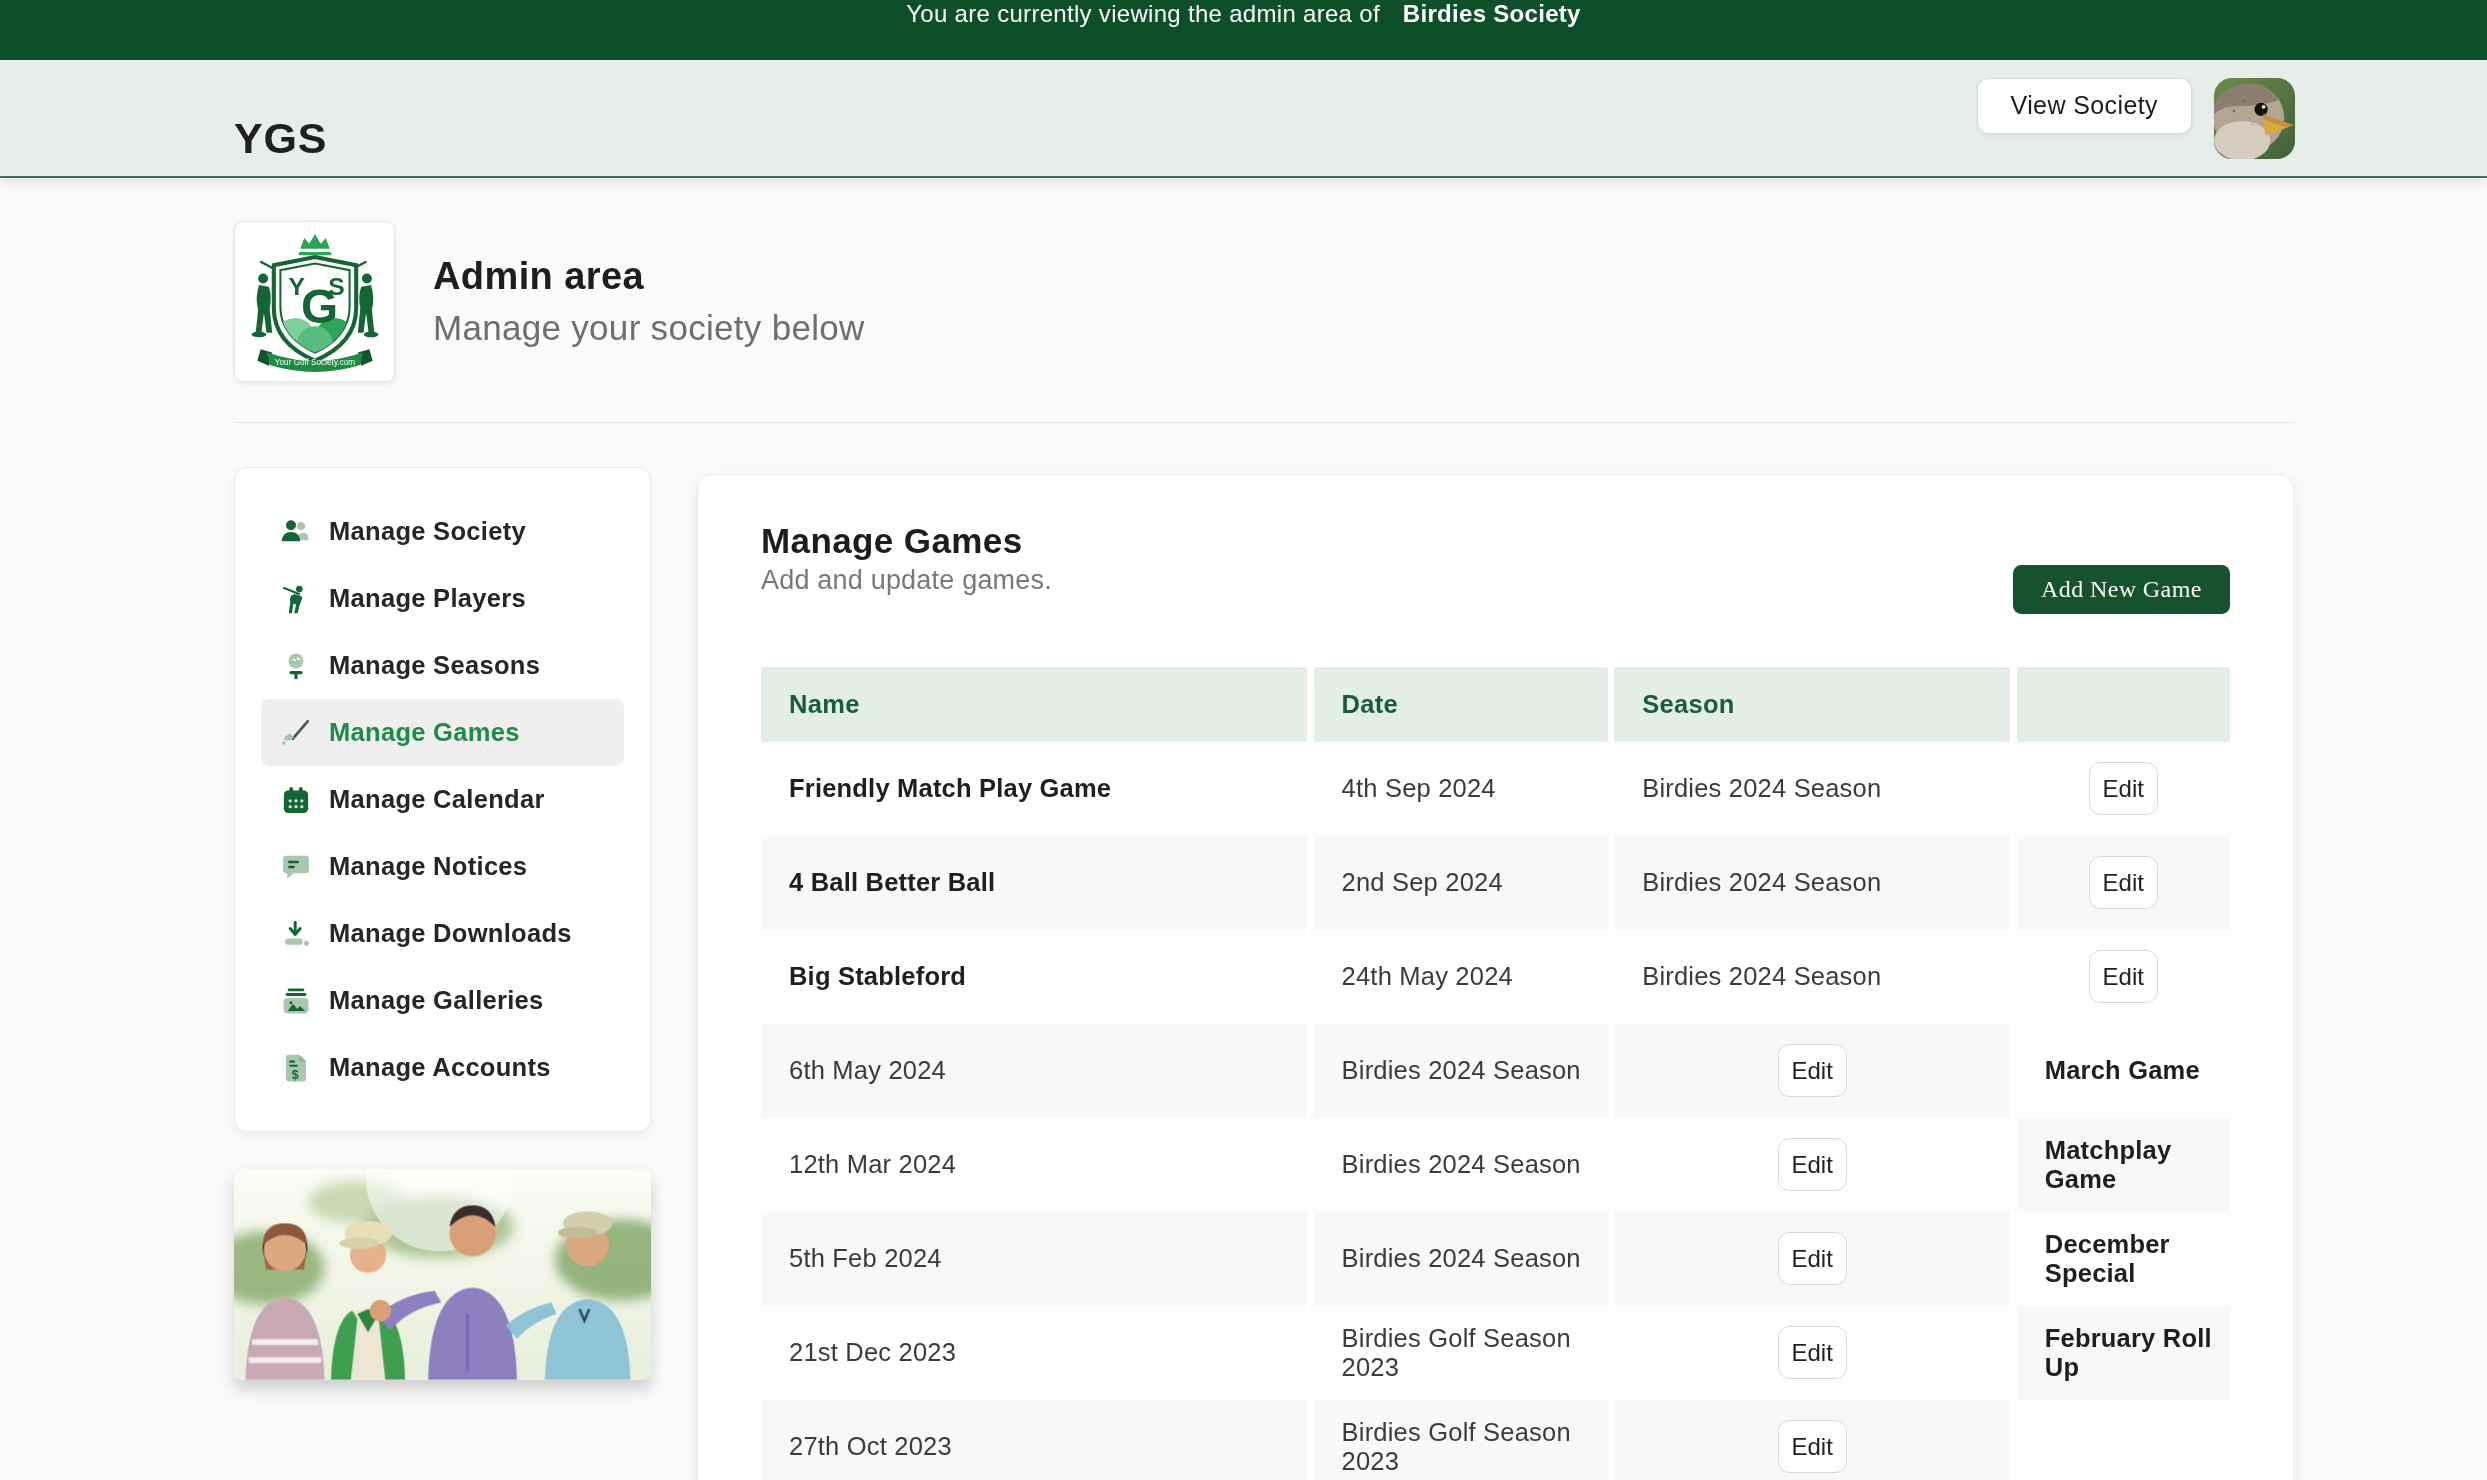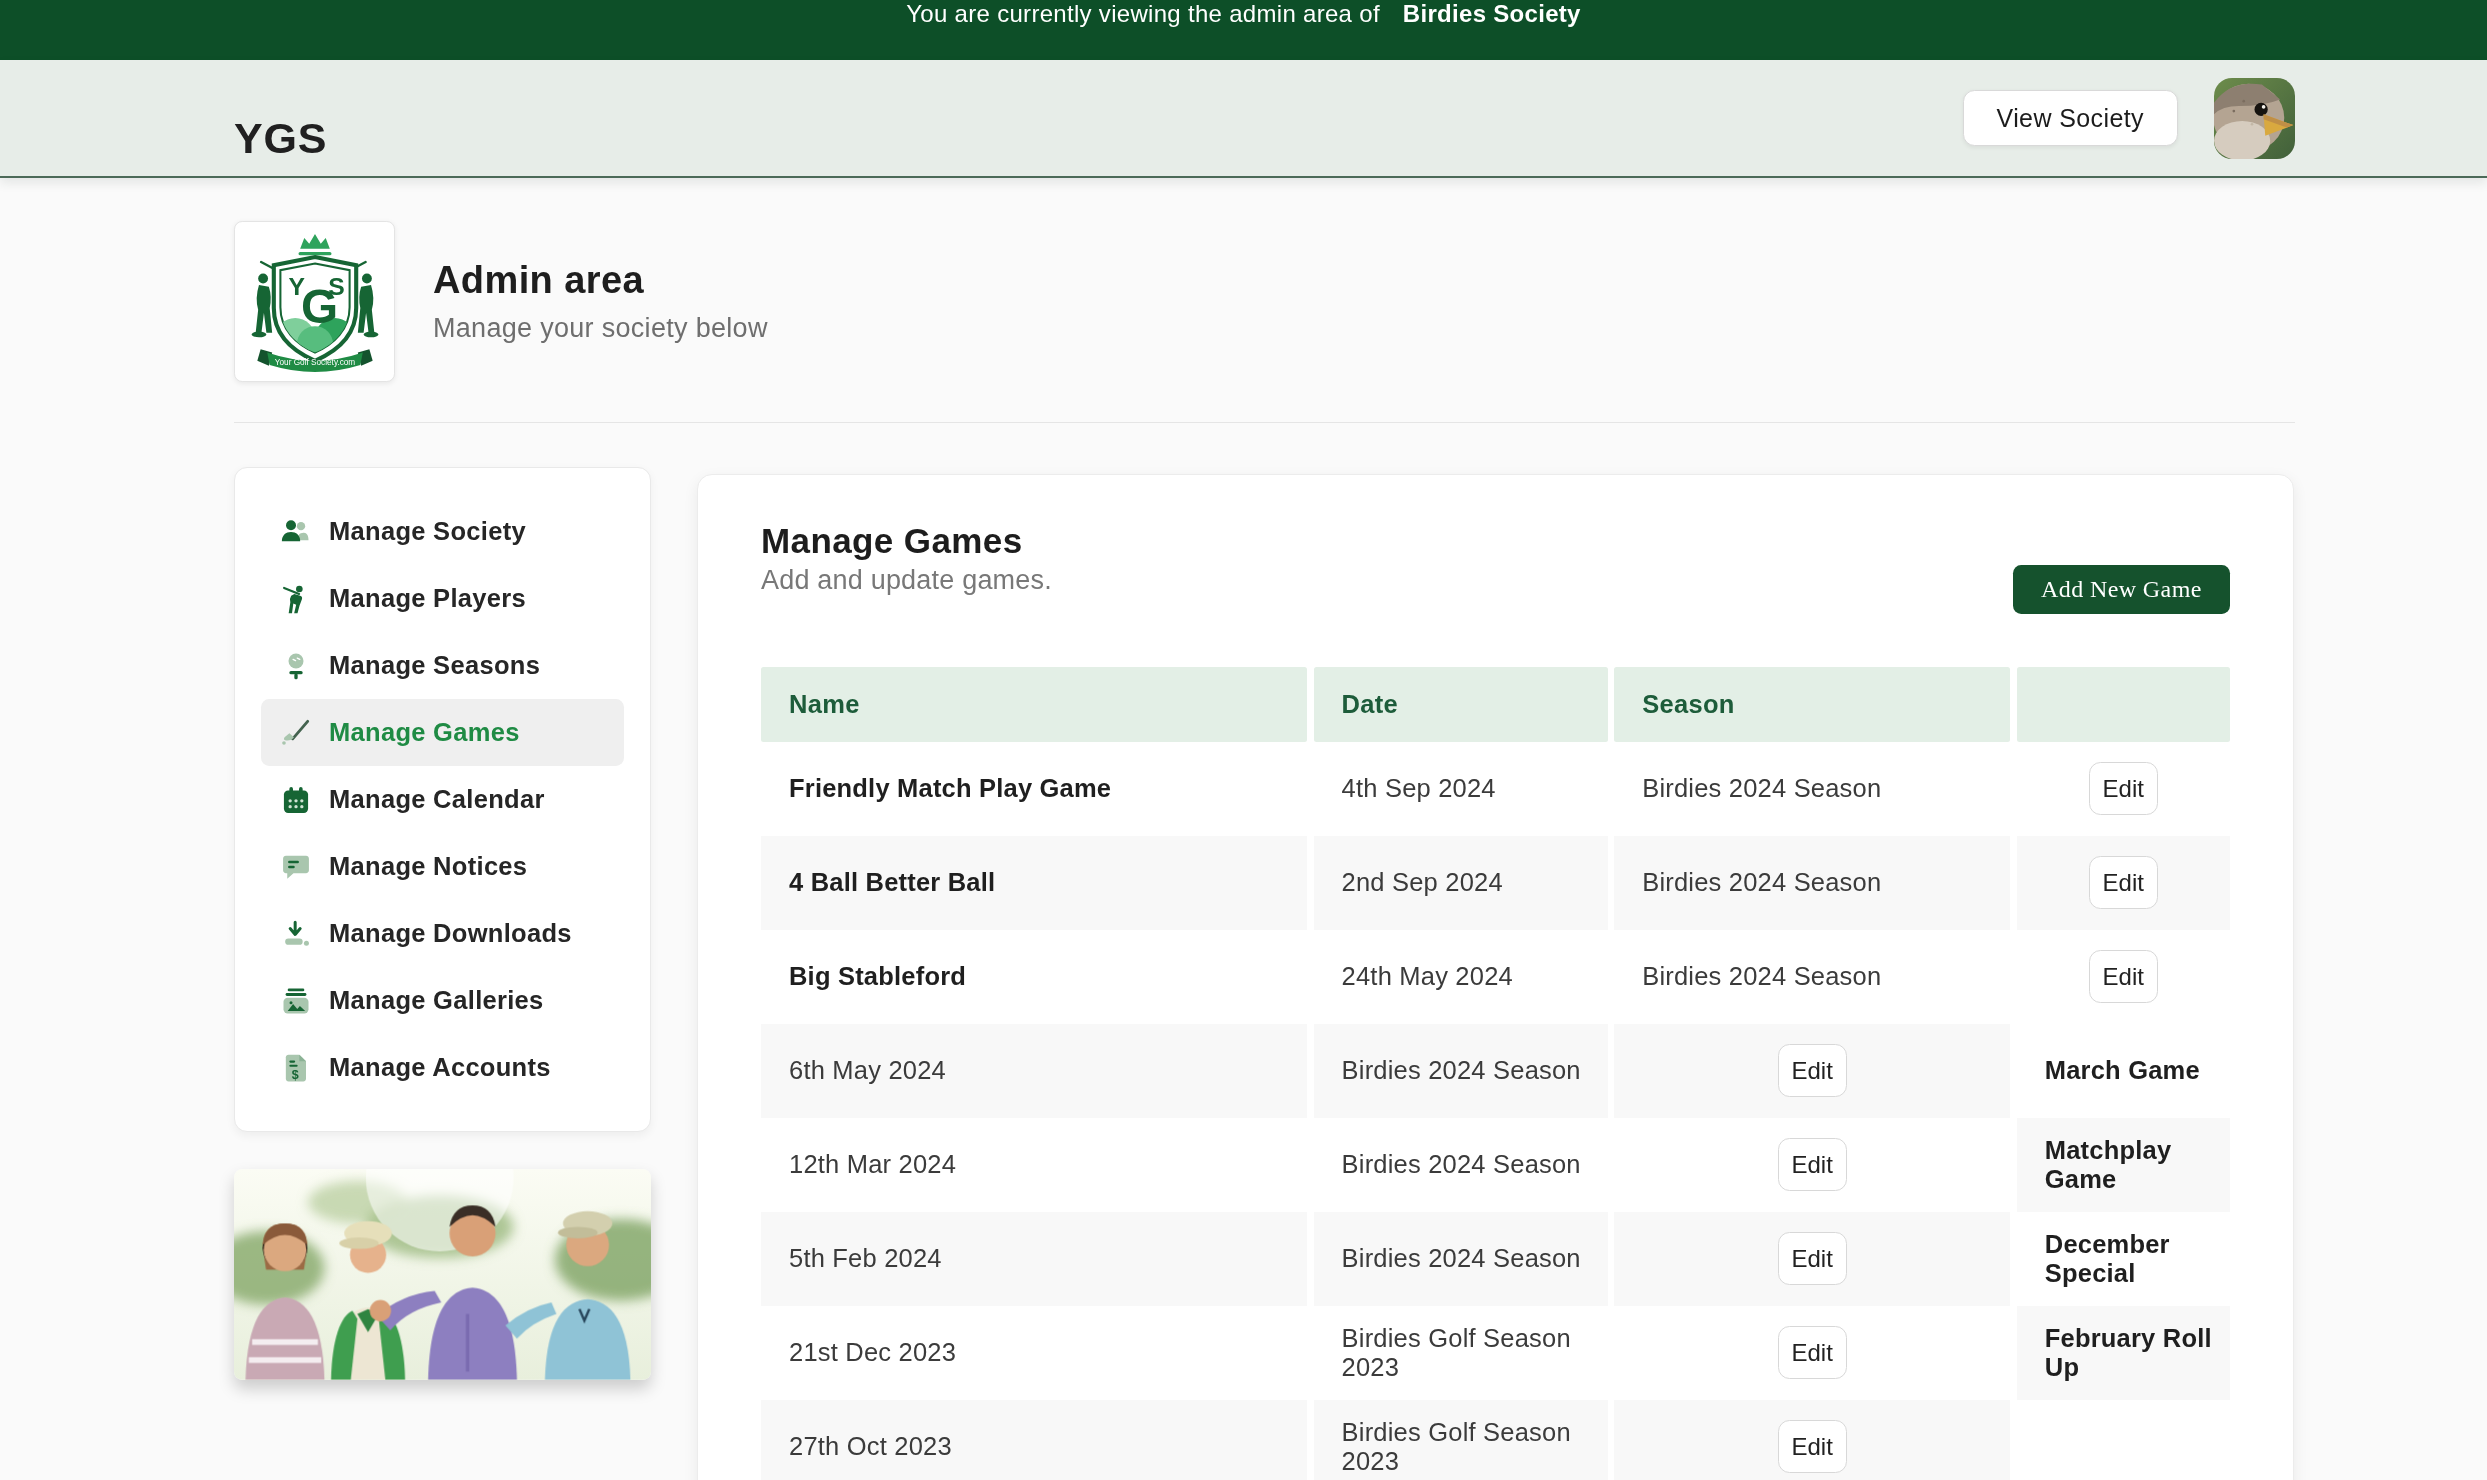--- a/index.html
+++ b/index.html
@@ -22,41 +22,41 @@
   
   .site-header {
     height:118px; background:#e7ede8;
     border-bottom:2.5px solid #4c6a58;
     display:flex; align-items:center;
     padding:0 192px 0 234px;
     box-shadow:0 5px 10px rgba(40,60,50,.10);
     position:relative; z-index:5;
   }
   .logo-text { font-size:43px; font-weight:700; color:#202020; letter-spacing:0.8px;margin-top:40px; }
-  .header-right { margin-left:auto; display:flex; align-items:center; gap:36px; }
+  .header-right { margin-left:auto; display:flex; gap:22px; }
   .view-society-btn {
     height:56px; padding:0 33px; background:#ffffff; border:0.8px solid #d9d9d9;
     border-radius:11.5px; font-size:25px; color:#1c1c1c; letter-spacing:0.4px;
     display:flex; align-items:center; cursor:pointer;
     box-shadow:0 1.6px 4.1px rgba(0,0,0,.06);
     font-family:inherit;
   }
   .avatar { width:81px; height:81px; border-radius:18px; overflow:hidden; cursor:pointer; display:block; }
   .avatar svg { display:block; }
 
   
   .hero { padding:43px 192px 0 234px; background:#fafafa; }
   .hero-inner { display:flex; align-items:center; gap:38px; padding-bottom:40px; border-bottom:0.8px solid #e5e5e5; }
   .crest-card {
     width:161px; height:161px; background:#ffffff; border:0.8px solid #e4e4e4;
     border-radius:8.2px; box-shadow:0 1.6px 5px rgba(0,0,0,.07);
     display:flex; align-items:center; justify-content:center; flex:0 0 auto;
   }
   .hero-title { font-size:38px; font-weight:600; color:#1e1e1e; letter-spacing:0.4px; }
-  .hero-subtitle { font-size:27px; color:#6e6e6e; margin-top:10.7px; letter-spacing:0.3px; }
+  .hero-subtitle { font-size:35px; color:#6e6e6e; margin-top:10.7px; letter-spacing:0.3px; }
 
   
   .content { display:flex; align-items:flex-start; gap:46px; padding:44px 194px 0 234px; }
   .left-col { width:417px; flex:0 0 auto; }
 
   .sidebar-card {
     background:#ffffff; border:0.8px solid #e9e9e9; border-radius:13px;
     box-shadow:0 3.3px 10px rgba(0,0,0,.05);
     padding:30px 13px;
   }

